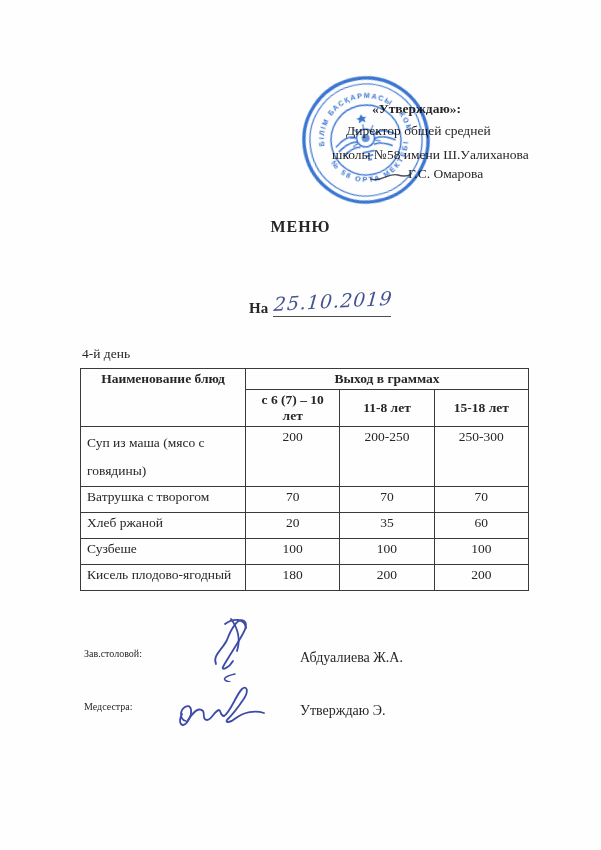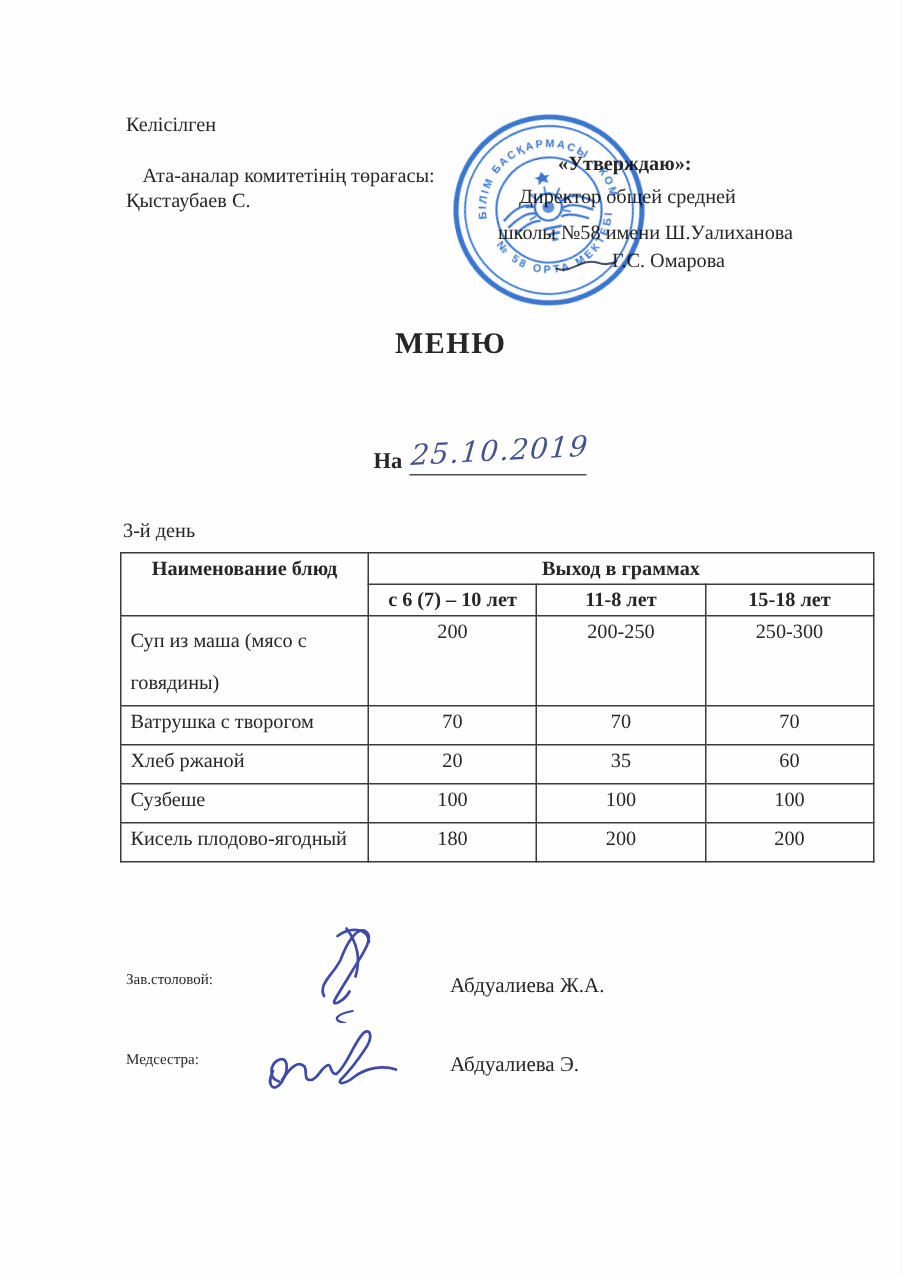--- a/index.html
+++ b/index.html
@@ -24,39 +24,39 @@
   
   .stamp {
     position:absolute; left:301px; top:75px; width:130px; height:130px;
     mix-blend-mode:multiply; opacity:.95; filter:blur(.4px);
     transform:rotate(-12deg);
   }
   .stamp text { font-family:"Liberation Sans", sans-serif; font-weight:bold; }
   
   .title-line { position:absolute; left:0; width:601px; text-align:center;
     font-weight:bold; font-size:15px; }
-  .t-menu { top:218px; font-size:20px; letter-spacing:1px; }
+  .t-menu { top:218px; font-size:16px; letter-spacing:1px; }
   .t-week { top:246px; }
   .t-season { top:272px; }
   .date-line { position:absolute; left:249px; top:293px; font-weight:bold;
     font-size:15px; white-space:nowrap; }
   .date-underline {
     display:inline-block; width:118px; margin-left:5px; text-align:center;
     border-bottom:1.6px solid #4d4d4d; padding-bottom:1px; vertical-align:bottom;
   }
   .handwritten {
     display:inline-block; font-family:"DejaVu Serif", serif; font-style:italic;
     font-weight:normal; color:#44538f; font-size:19px; letter-spacing:1px;
     transform:rotate(-3deg) skewX(-8deg); transform-origin:left bottom;
   }
   .day-label { position:absolute; left:82px; top:346px; font-size:13.5px; }
   
   table.menu {
     position:absolute; left:80px; top:368px; border-collapse:collapse;
-    font-size:13.5px; table-layout:fixed; width:503px;
+    font-size:13.5px; table-layout:fixed; width:449px;
   }
   table.menu td, table.menu th { border:1.6px solid #3a3a3a; padding:2px 6px; }
   table.menu th { font-weight:bold; text-align:center; }
   table.menu .c1 { width:165px; }
   table.menu .c2 { width:113px; }
   table.menu .c3 { width:95px; }
   table.menu .c4 { width:76px; }
   table.menu tbody td { vertical-align:top; }
   table.menu td.dish { text-align:left; }
   table.menu td.val { text-align:center; }
@@ -66,25 +66,20 @@
   
   .sig-row-label { position:absolute; left:84px; font-size:10px; }
   .sig-row-name  { position:absolute; left:300px; font-size:14px;text-align:center; }
   .sig-svg { position:absolute; }
 </style>
 </head>
 <body>
 
 <div class="doc">
 
-  <div class="hdr-left txt">
-    <div class="l1">Келісілген</div>
-    <div class="l2">Ата-аналар комитетінің төрағасы:</div>
-    <div class="l3">Қыстаубаев С.</div>
-  </div>
 
   <div class="hdr-right txt">
     <div class="approve">«Утверждаю»:</div>
     <div class="dir1">Директор общей средней</div>
     <div class="dir2">школы №58 имени Ш.Уалиханова</div>
     <div class="dir-name">
       <svg class="flourish" width="42" height="14" viewBox="0 0 42 14">
         <path d="M1,10 C10,14 18,3 28,6 C34,8 38,7 41,5" fill="none" stroke="#4a4f63" stroke-width="1.4" stroke-linecap="round"></path>
       </svg>
       <span>Г.С. Омарова</span>
@@ -127,21 +122,21 @@
       <path d="M59,77 h12 M61,81 h8 M63,85 h4" stroke-width="1.6"></path>
       <path d="M65,39 l2,3 3,0 -2.4,2.2 .9,3.2 -3.5,-2 -3.5,2 .9,-3.2 -2.4,-2.2 3,0 z" fill="#2f6ecf" stroke="none"></path>
     </g>
   </svg>
 
   <div class="title-line t-menu">МЕНЮ</div>
   <div class="date-line">
     <span>На</span><span class="date-underline"><span class="handwritten">25.10.2019</span></span>
   </div>
 
-  <div class="day-label">3-й день</div>
+  <div class="day-label">4-й день</div>
 
   <table class="menu">
     <thead>
       <tr>
         <th class="c1" rowspan="2" style="vertical-align:top;">Наименование блюд</th>
         <th colspan="3">Выход в граммах</th>
       </tr>
       <tr>
         <th class="c2">с 6 (7) – 10 лет</th>
         <th class="c3">11-8 лет</th>
@@ -194,15 +189,15 @@
   <div class="sig-row-name" style="top:650px;">Абдуалиева Ж.А.</div>
 
   <div class="sig-row-label" style="top:701px;">Медсестра:</div>
   <svg class="sig-svg" style="left:168px; top:682px;" width="98" height="52" viewBox="0 0 98 52">
     <g fill="none" stroke="#3e4aa8" stroke-width="1.8" stroke-linecap="round">
       <path d="M14,32 C9,42 15,47 20,39 C25,31 24,21 17,25 C12,28 11,37 18,39"></path>
       <path d="M20,38 C26,29 31,25 35,29 C37,32 34,38 39,38 C44,38 46,29 51,28 C53,28 52,34 56,34"></path>
       <path d="M56,34 C62,31 68,13 74,7 C78,3 82,8 75,18 C69,27 63,34 59,38 C57,41 62,41 68,36 C76,30 87,28 96,31"></path>
     </g>
   </svg>
-  <div class="sig-row-name" style="top:703px;">Абдуалиева Э.</div>
+  <div class="sig-row-name" style="top:703px;">Утверждаю Э.</div>
 
 </div>
 
 </body></html>

